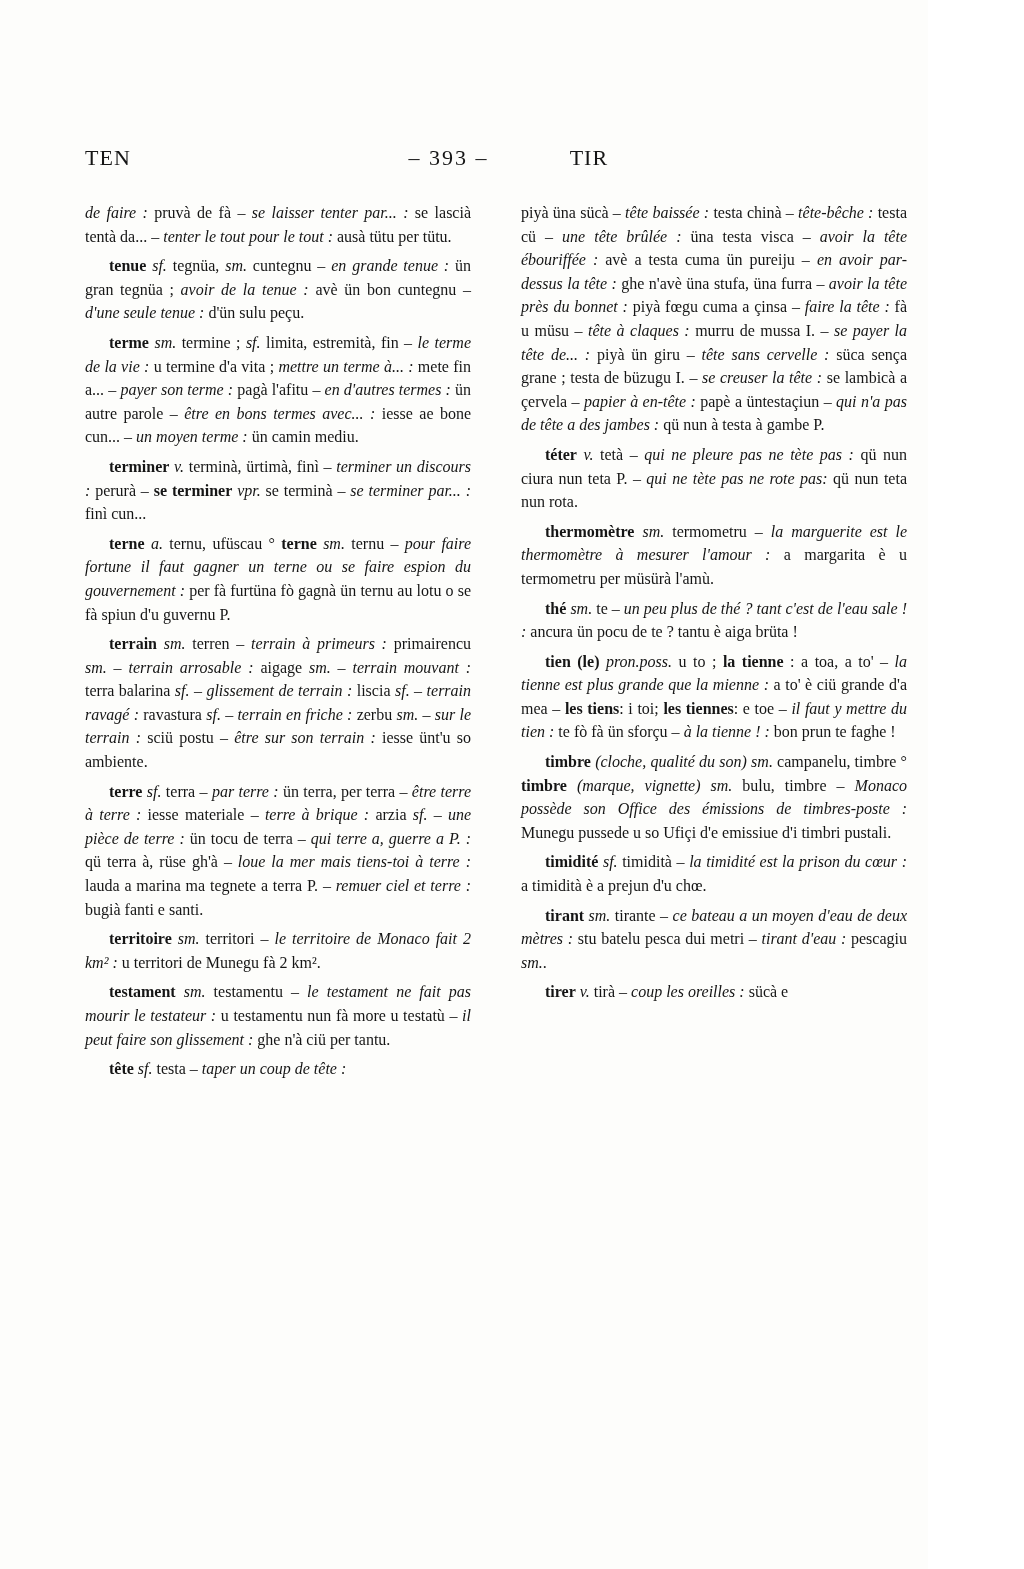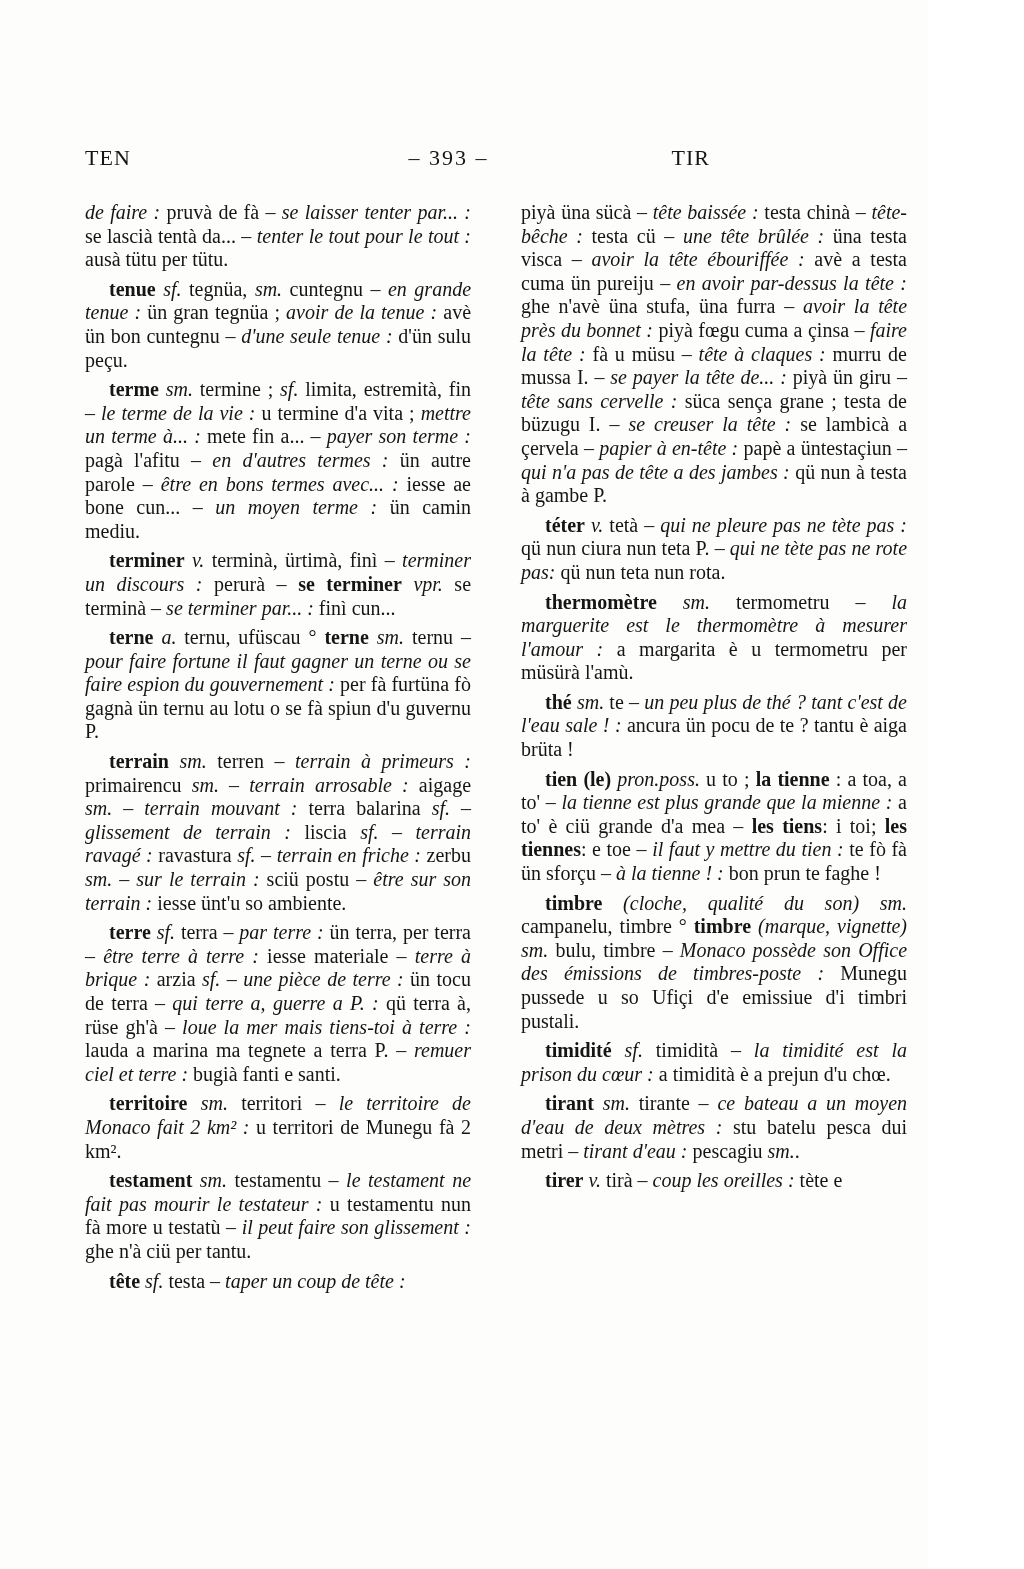--- a/index.html
+++ b/index.html
@@ -16,29 +16,29 @@
   }
   .header {
     display: flex;
     align-items: baseline;
     font-size: 22px;
     letter-spacing: 1px;
     margin-bottom: 30px;
   }
   .header .h-left  { flex: 1; text-align: left; }
   .header .h-mid   { flex: 1; text-align: center; letter-spacing: 2px; margin-top: 33px; }
-  .header .h-right { flex: 1; text-align: center; }
+  .header .h-right { flex: 1; text-align: left; }
   .columns {
     display: flex;
     gap: 50px;
   }
   .col {
     width: 386px;
     flex: 0 0 386px;
-    font-size: 20px;
+    font-size: 16px;
     line-height: 23.6px;
     text-align: justify;
     hyphens: none;
   }
   .col p { margin: 0 0 6px 0; padding: 0; }
   .col p.entry { text-indent: 24px; }
   .col p.cont  { text-indent: 0; }
   .b { font-weight: 700; }
   .i { font-style: italic; }
 </style>
@@ -66,16 +66,16 @@
       </div>
     <div class="col">
         <p class="cont"><span>piyà üna sücà – </span><span class="i">tête baissée :</span><span> testa chinà – </span><span class="i">tête-bêche :</span><span> testa cü – </span><span class="i">une tête brûlée :</span><span> üna testa visca – </span><span class="i">avoir la tête ébouriffée :</span><span> avè a testa cuma ün pureiju – </span><span class="i">en avoir par-dessus la tête :</span><span> ghe n'avè üna stufa, üna furra – </span><span class="i">avoir la tête près du bonnet :</span><span> piyà fœgu cuma a çinsa – </span><span class="i">faire la tête :</span><span> fà u müsu – </span><span class="i">tête à claques :</span><span> murru de mussa I. – </span><span class="i">se payer la tête de... :</span><span> piyà ün giru – </span><span class="i">tête sans cervelle :</span><span> süca sença grane ; testa de büzugu I. – </span><span class="i">se creuser la tête :</span><span> se lambicà a çervela – </span><span class="i">papier à en-tête :</span><span> papè a üntestaçiun – </span><span class="i">qui n'a pas de tête a des jambes :</span><span> qü nun à testa à gambe P.</span></p>
         <p class="entry"><span class="b">téter</span><span> </span><span class="i">v.</span><span> tetà – </span><span class="i">qui ne pleure pas ne tète pas :</span><span> qü nun ciura nun teta P. – </span><span class="i">qui ne tète pas ne rote pas:</span><span> qü nun teta nun rota.</span></p>
         <p class="entry"><span class="b">thermomètre</span><span> </span><span class="i">sm.</span><span> termometru – </span><span class="i">la marguerite est le thermomètre à mesurer l'amour :</span><span> a margarita è u termometru per müsürà l'amù.</span></p>
         <p class="entry"><span class="b">thé</span><span> </span><span class="i">sm.</span><span> te – </span><span class="i">un peu plus de thé ? tant c'est de l'eau sale ! :</span><span> ancura ün pocu de te ? tantu è aiga brüta !</span></p>
         <p class="entry"><span class="b">tien (le)</span><span> </span><span class="i">pron.poss.</span><span> u to ; </span><span class="b">la tienne</span><span> : a toa, a to' – </span><span class="i">la tienne est plus grande que la mienne :</span><span> a to' è ciü grande d'a mea – </span><span class="b">les tiens</span><span>: i toi; </span><span class="b">les tiennes</span><span>: e toe – </span><span class="i">il faut y mettre du tien :</span><span> te fò fà ün sforçu – </span><span class="i">à la tienne ! :</span><span> bon prun te faghe !</span></p>
         <p class="entry"><span class="b">timbre</span><span> </span><span class="i">(cloche, qualité du son)</span><span> </span><span class="i">sm.</span><span> campanelu, timbre ° </span><span class="b">timbre</span><span> </span><span class="i">(marque, vignette)</span><span> </span><span class="i">sm.</span><span> bulu, timbre – </span><span class="i">Monaco possède son Office des émissions de timbres-poste :</span><span> Munegu pussede u so Ufiçi d'e emissiue d'i timbri pustali.</span></p>
         <p class="entry"><span class="b">timidité</span><span> </span><span class="i">sf.</span><span> timidità – </span><span class="i">la timidité est la prison du cœur :</span><span> a timidità è a prejun d'u chœ.</span></p>
         <p class="entry"><span class="b">tirant</span><span> </span><span class="i">sm.</span><span> tirante – </span><span class="i">ce bateau a un moyen d'eau de deux mètres :</span><span> stu batelu pesca dui metri – </span><span class="i">tirant d'eau :</span><span> pescagiu </span><span class="i">sm.</span><span>.</span></p>
-        <p class="entry"><span class="b">tirer</span><span> </span><span class="i">v.</span><span> tirà – </span><span class="i">coup les oreilles :</span><span> tète e</span></p>
+        <p class="entry"><span class="b">tirer</span><span> </span><span class="i">v.</span><span> tirà – </span><span class="i">coup les oreilles :</span><span> sücà e</span></p>
       </div>
   </div>
 </div>
 
 </body></html>

